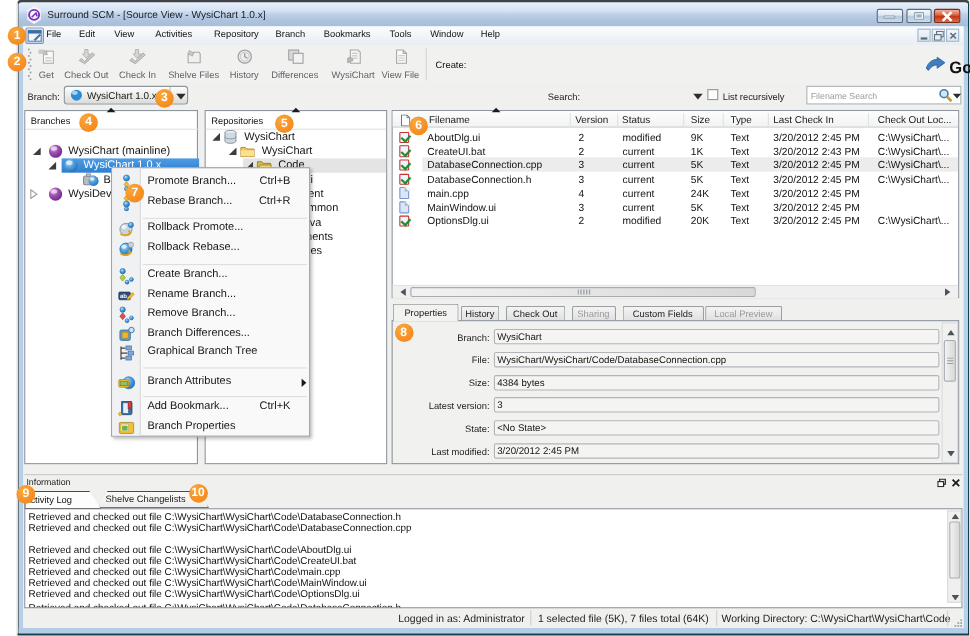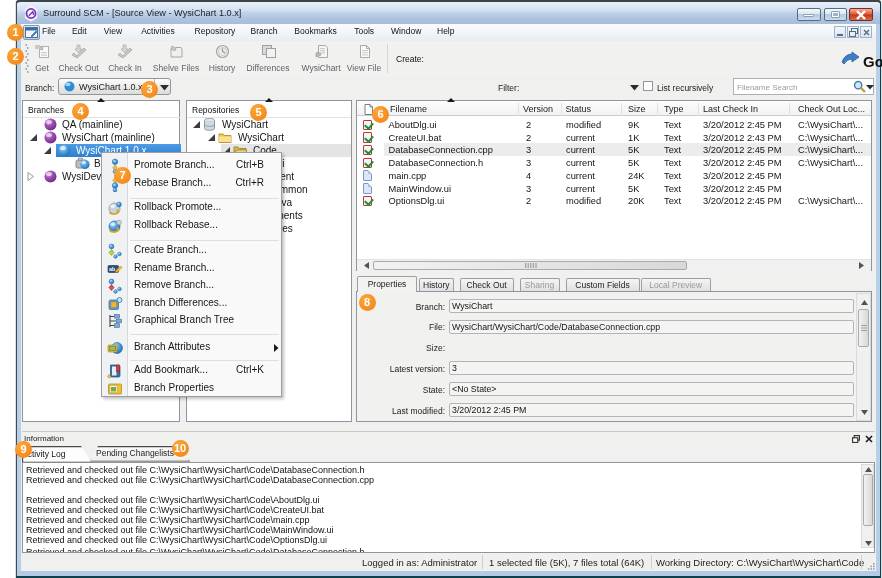--- a/index.html
+++ b/index.html
@@ -233,21 +233,21 @@
     <svg class="abs" style="left:43px;top:5px" width="11" height="11" viewBox="0 0 11 11">
       <circle cx="5.5" cy="5.5" r="5" fill="#2f8bd6"></circle>
         <ellipse cx="4" cy="3.4" rx="2.6" ry="1.9" fill="#9ed1f2"></ellipse>
     </svg>
     <span class="flabel" style="left:58px;top:6px;font-size:9px">WysiChart 1.0.x</span>
     <div class="abs" style="left:133px;top:3px;width:1px;height:15px;background:#b8bcbe;"></div>
     <svg class="abs" style="left:139px;top:9px" width="9" height="6" viewBox="0 0 9 6">
         <polygon points="0,0 9,0 4.5,5.5" fill="#2c2c2c"></polygon>
       </svg>
 
-    <span class="flabel" style="left:477px;top:6.5px;font-size:8.5px">Filter:</span>
+    <span class="flabel" style="left:477px;top:6.5px;font-size:8.5px">Search:</span>
     <svg class="abs" style="left:609px;top:8.5px" width="9" height="6" viewBox="0 0 9 6">
         <polygon points="0,0 9,0 4.5,5.5" fill="#2c2c2c"></polygon>
       </svg>
     <div class="abs" style="left:622px;top:4.5px;width:10px;height:10px;background:#fdfdfd;border:1px solid #8f969c;"></div>
     <span class="flabel" style="left:636px;top:6.5px;font-size:8.5px">List recursively</span>
     <div class="abs" style="left:712px;top:2px;width:141px;height:17px;background:#fff;border:1px solid #aab0b5;"></div>
     <span class="flabel" style="left:716px;top:7px;color:#9b9b9b;font-size:8px">Filename Search</span>
     <svg class="abs" style="left:832px;top:4px" width="13" height="13" viewBox="0 0 13 13">
       <circle cx="5.2" cy="5.2" r="3.6" fill="#cfe7f7" stroke="#4d7fa8" stroke-width="1.5"></circle>
       <path d="M8 8 L12 12" stroke="#c69a34" stroke-width="2.4"></path>
@@ -273,27 +273,20 @@
   </svg>
 
   <div class="collapse" style="left:97px;top:97.5px;"></div>
   <div class="collapse" style="left:265px;top:97.5px;"></div>
   <div class="collapse" style="left:446.5px;top:97.5px;"></div>
 
   <div class="panel" style="left:22px;top:100px;width:158px;height:322px;">
     <div class="ptitle">Branches</div>
     <div class="abs" style="left:0;top:16px;width:158px;height:1px;background:#e2e2e2;"></div>
 
-    <div class="trow" style="left:0;top:17px;width:158px;">
-      <svg class="abs" style="left:21px;top:0" width="13" height="13">
-          <circle cx="6.5" cy="6.5" r="6" fill="url(#gP)"></circle>
-          <ellipse cx="5" cy="4" rx="3" ry="2" fill="rgba(255,255,255,.55)"></ellipse>
-        </svg>
-      <span class="lbl" style="left:39px">QA (mainline)</span>
-    </div>
 
     <div class="trow" style="left:0;top:30px;width:158px;">
       <svg class="abs" style="left:7px;top:3px" width="8" height="8">
           <polygon points="7,0 7,7 0,7" fill="#3c3c3c"></polygon>
         </svg>
       <svg class="abs" style="left:21px;top:0" width="13" height="13">
           <circle cx="6.5" cy="6.5" r="6" fill="url(#gP)"></circle>
           <ellipse cx="5" cy="4" rx="3" ry="2" fill="rgba(255,255,255,.55)"></ellipse>
         </svg>
       <span class="lbl" style="left:39px">WysiChart (mainline)</span>
@@ -509,20 +502,21 @@
   <div class="tab dis" style="left:519.5px;top:278px;width:40px;height:14px;line-height:13px;">Sharing</div>
   <div class="tab" style="left:565.5px;top:278px;width:74px;height:14px;line-height:13px;">Custom Fields</div>
   <div class="tab dis" style="left:641px;top:278px;width:69.5px;height:14px;line-height:13px;">Local Preview</div>
 
   <div class="panel" style="left:356px;top:291px;width:515.5px;height:130.5px;background:#f1f1ef;z-index:2;">
     <div class="plab" style="left:0px;top:9.5px;width:88px;">Branch:</div>
     <div class="pfield" style="top:7px;">WysiChart</div>
     <div class="plab" style="left:0px;top:30.3px;width:88px;">File:</div>
     <div class="pfield" style="top:27.8px;">WysiChart/WysiChart/Code/DatabaseConnection.cpp</div>
     <div class="plab" style="left:0px;top:51.1px;width:88px;">Size:</div>
+    <div class="pfield" style="top:48.6px;">4384 bytes</div>
     <div class="plab" style="left:0px;top:71.9px;width:88px;">Latest version:</div>
     <div class="pfield" style="top:69.4px;">3</div>
     <div class="plab" style="left:0px;top:92.7px;width:88px;">State:</div>
     <div class="pfield" style="top:90.2px;">&lt;No State&gt;</div>
     <div class="plab" style="left:0px;top:113.5px;width:88px;">Last modified:</div>
     <div class="pfield" style="top:111px;">3/20/2012 2:45 PM</div>
 
     <div class="sbtrack" style="left:499px;top:1px;width:15px;height:128px;"></div>
     <svg class="abs" style="left:503.5px;top:8px" width="7" height="5">
         <polygon points="0,5 7,5 3.5,0" fill="#4f5355"></polygon>
@@ -544,21 +538,21 @@
   <div class="abs" style="left:24px;top:434px;font-size:8px;color:#222;">Information</div>
   <svg class="abs" style="left:852px;top:435px" width="8" height="8" viewBox="0 0 8 8">
       <rect x="2.2" y="0.6" width="5.2" height="4.6" fill="none" stroke="#2a2a2a" stroke-width="1.1"></rect>
       <rect x="0.6" y="2.8" width="5.2" height="4.6" fill="#fff" stroke="#2a2a2a" stroke-width="1.1"></rect>
     </svg>
   <svg class="abs" style="left:865px;top:435px" width="8" height="8" viewBox="0 0 8 8">
       <path d="M1 1 L7 7 M7 1 L1 7" stroke="#1a1a1a" stroke-width="1.6"></path>
     </svg>
 
   <div class="abs" style="left:22px;top:446px;width:70px;height:16.5px;background:#fdfdfd;z-index:3;font-size:8.5px;color:#111;text-align:left;line-height:16.5px;clip-path:polygon(0 0,59px 0,70px 100%,0 100%);box-shadow:inset 0 0 0 1.2px #4a4a4a;">Activity Log</div>
-  <div class="abs" style="left:89px;top:446px;width:101px;height:15.5px;background:linear-gradient(#fbfbfa,#ededec);font-size:8.5px;color:#222;text-align:left;line-height:14px;clip-path:polygon(9px 0,91px 0,101px 100%,0 100%);box-shadow:inset 0 0 0 1.2px #4a4a4a;"><span style="margin-left:7px">Pending Changelists</span></div>
+  <div class="abs" style="left:89px;top:446px;width:101px;height:15.5px;background:linear-gradient(#fbfbfa,#ededec);font-size:8.5px;color:#222;text-align:left;line-height:14px;clip-path:polygon(9px 0,91px 0,101px 100%,0 100%);box-shadow:inset 0 0 0 1.2px #4a4a4a;"><span style="margin-left:7px">Shelve Changelists</span></div>
   <div id="logarea">
     <div class="logline" style="top:1.5px">Retrieved and checked out file C:\WysiChart\WysiChart\Code\DatabaseConnection.h</div>
     <div class="logline" style="top:11.5px">Retrieved and checked out file C:\WysiChart\WysiChart\Code\DatabaseConnection.cpp</div>
     <div class="logline" style="top:31.5px">Retrieved and checked out file C:\WysiChart\WysiChart\Code\AboutDlg.ui</div>
     <div class="logline" style="top:41.5px">Retrieved and checked out file C:\WysiChart\WysiChart\Code\CreateUI.bat</div>
     <div class="logline" style="top:51.5px">Retrieved and checked out file C:\WysiChart\WysiChart\Code\main.cpp</div>
     <div class="logline" style="top:61.5px">Retrieved and checked out file C:\WysiChart\WysiChart\Code\MainWindow.ui</div>
     <div class="logline" style="top:71.5px">Retrieved and checked out file C:\WysiChart\WysiChart\Code\OptionsDlg.ui</div>
     <div class="logline" style="top:84px">Retrieved and checked out file C:\WysiChart\WysiChart\Code\DatabaseConnection.h</div>
 

